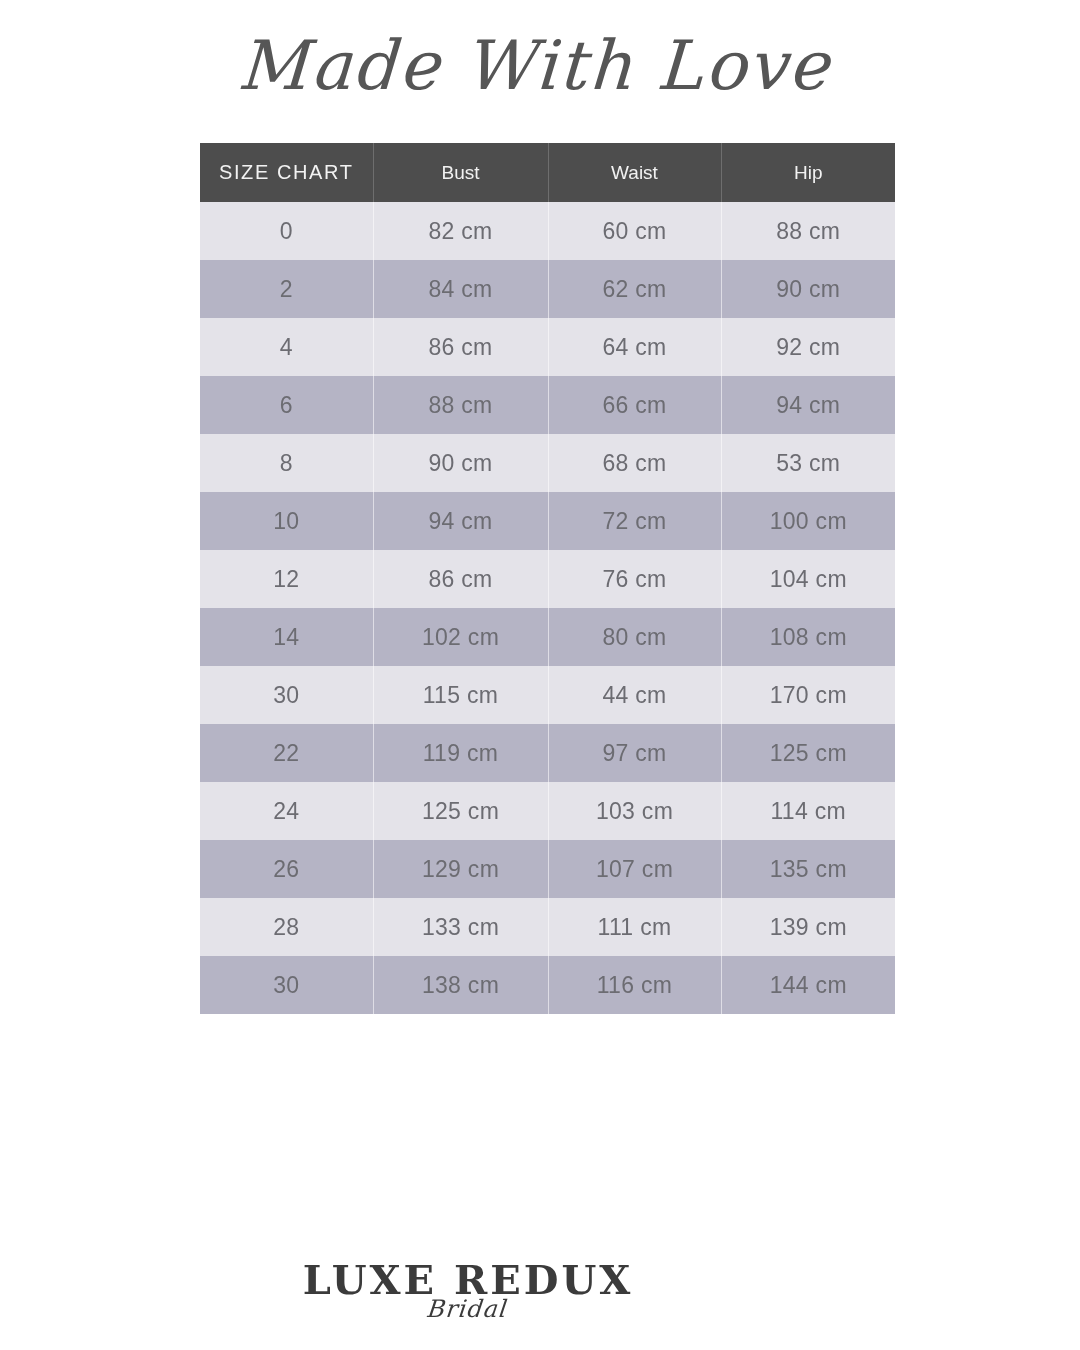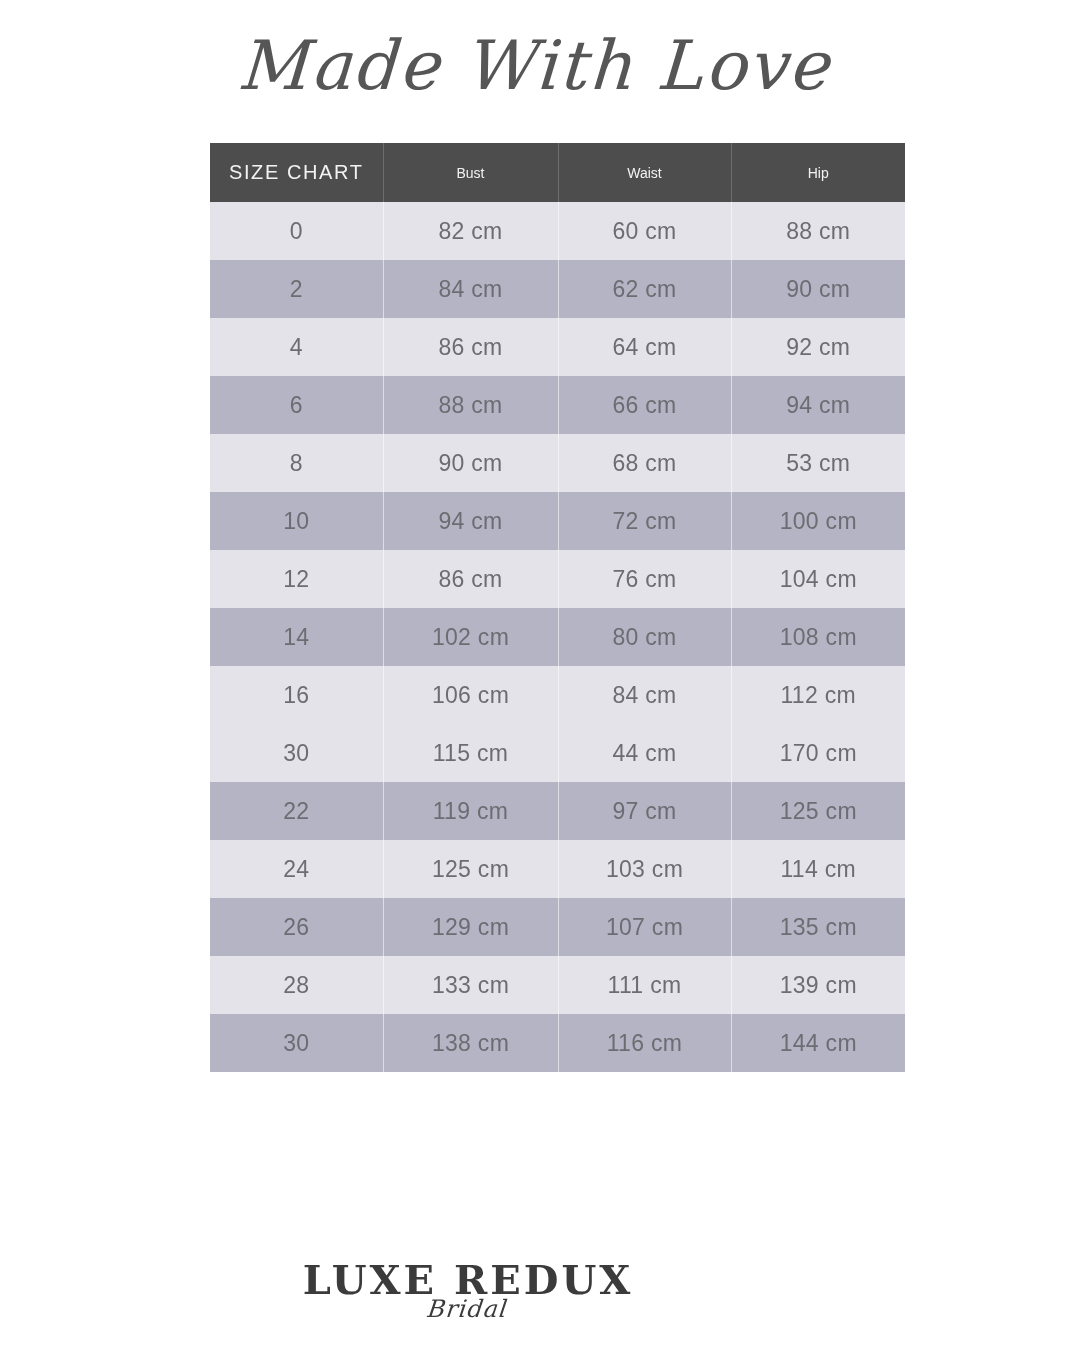--- a/index.html
+++ b/index.html
@@ -39,37 +39,37 @@
     line-height: 96px;
     letter-spacing: 2px;
     color: #565656;
     transform: skewX(-6deg);
     white-space: nowrap;
   }
 
   
   .chart {
     position: absolute;
-    left: 210px;
+    left: 200px;
     top: 143px;
     width: 695px;
     border-collapse: collapse;
     table-layout: fixed;
   }
   .chart col.c-size { width: 173px; }
   .chart col.c-bust { width: 175px; }
   .chart col.c-waist { width: 173px; }
   .chart col.c-hip  { width: 174px; }
 
   .chart thead th {
     height: 59px;
     background: #4d4d4d;
     color: #f2f2f2;
     font-weight: 400;
-    font-size: 14px;
+    font-size: 19px;
     text-align: center;
     vertical-align: middle;
     border-right: 1px solid #6e6e6e;
     padding: 0;
   }
   .chart thead th:last-child { border-right: none; }
   .chart thead th.head-size {
     font-size: 20px;
     letter-spacing: 1.6px;
   }
@@ -186,26 +186,20 @@
           <td>76 cm</td>
           <td>104 cm</td>
         </tr>
         <tr class="row-dark">
           <td>14</td>
           <td>102 cm</td>
           <td>80 cm</td>
           <td>108 cm</td>
         </tr>
         <tr class="row-light">
-          <td>16</td>
-          <td>106 cm</td>
-          <td>84 cm</td>
-          <td>112 cm</td>
-        </tr>
-        <tr class="row-light">
           <td>30</td>
           <td>115 cm</td>
           <td>44 cm</td>
           <td>170 cm</td>
         </tr>
         <tr class="row-dark">
           <td>22</td>
           <td>119 cm</td>
           <td>97 cm</td>
           <td>125 cm</td>

